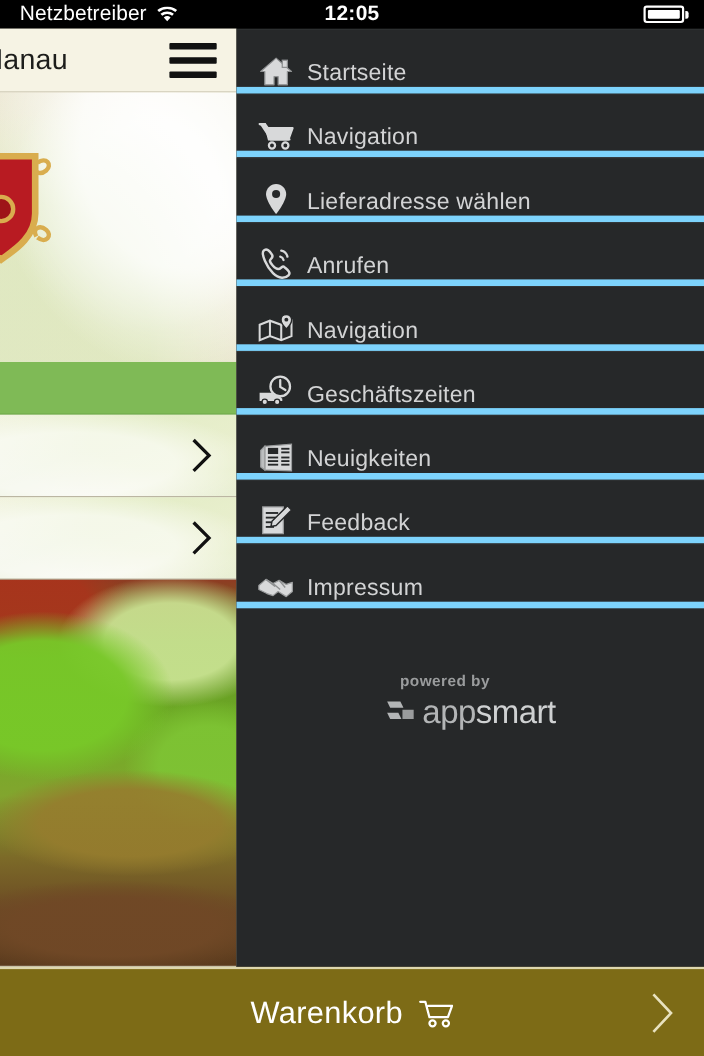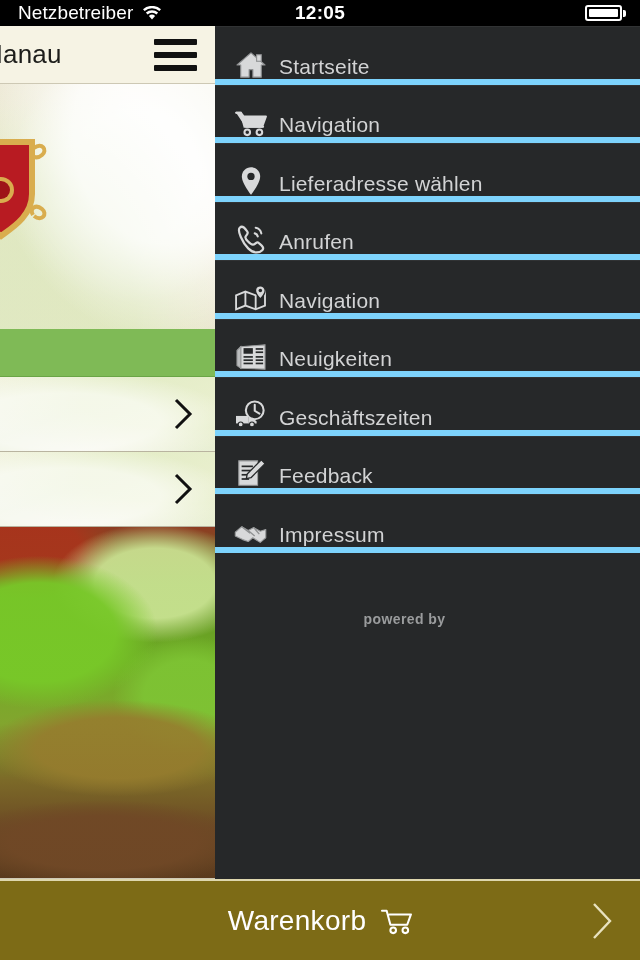--- a/index.html
+++ b/index.html
@@ -263,20 +263,34 @@
       <div class="menu-item">
         <span class="menu-icon">
           <svg viewBox="0 0 36 30" width="34" height="28">
             <path d="M2 11 12 7l11 4 10-4v15l-10 4-11-4L2 26z" fill="none" stroke="#d8d9da" stroke-width="2"></path>
             <path d="M12 7v15M23 11v15" fill="none" stroke="#d8d9da" stroke-width="2"></path>
             <path d="M28 1c-3 0-5.2 2.2-5.2 5 0 3.8 5.2 9 5.2 9s5.2-5.2 5.2-9c0-2.8-2.2-5-5.2-5z" fill="#d8d9da" stroke="#262829" stroke-width="1.4"></path>
             <circle cx="28" cy="6" r="1.9" fill="#262829"></circle>
           </svg>
         </span>
         <span class="menu-label">Navigation</span>
+      </div>
+
+      <div class="menu-item">
+        <span class="menu-icon">
+          <svg viewBox="0 0 36 32" width="34" height="30">
+            <circle cx="22" cy="11" r="9.5" fill="none" stroke="#d8d9da" stroke-width="2.2"></circle>
+            <path d="M22 5v6.5l5 3" fill="none" stroke="#d8d9da" stroke-width="2.2" stroke-linecap="round"></path>
+            <path d="M2 17h13v8H2z" fill="#d8d9da"></path>
+            <path d="M15 19h5l4 4v2h-9z" fill="#d8d9da"></path>
+            <circle cx="7" cy="26" r="2.6" fill="#d8d9da" stroke="#262829" stroke-width="1.2"></circle>
+            <circle cx="19" cy="26" r="2.6" fill="#d8d9da" stroke="#262829" stroke-width="1.2"></circle>
+          </svg>
+        </span>
+        <span class="menu-label">Geschäftszeiten</span>
       </div>
 
       <div class="menu-item">
         <span class="menu-icon">
           <svg viewBox="0 0 34 30" width="32" height="28">
             <path d="M6 4 32 2v26L6 27z" fill="#d8d9da" stroke="#9a9c9d" stroke-width="1.2"></path>
             <path d="M6 4 2 8v16l4 3z" fill="#bcbebf" stroke="#9a9c9d" stroke-width="1.2"></path>
             <rect x="9" y="5.5" width="10" height="6" fill="#262829"></rect>
             <g fill="#262829">
               <rect x="9" y="14" width="10" height="1.8"></rect>
@@ -286,34 +300,20 @@
               <rect x="22" y="9" width="8" height="1.8"></rect>
               <rect x="22" y="14" width="8" height="1.8"></rect>
               <rect x="22" y="17.5" width="8" height="1.8"></rect>
               <rect x="22" y="21" width="8" height="1.8"></rect>
             </g>
           </svg>
         </span>
         <span class="menu-label">Neuigkeiten</span>
       </div>
 
-      <div class="menu-item">
-        <span class="menu-icon">
-          <svg viewBox="0 0 36 32" width="34" height="30">
-            <circle cx="22" cy="11" r="9.5" fill="none" stroke="#d8d9da" stroke-width="2.2"></circle>
-            <path d="M22 5v6.5l5 3" fill="none" stroke="#d8d9da" stroke-width="2.2" stroke-linecap="round"></path>
-            <path d="M2 17h13v8H2z" fill="#d8d9da"></path>
-            <path d="M15 19h5l4 4v2h-9z" fill="#d8d9da"></path>
-            <circle cx="7" cy="26" r="2.6" fill="#d8d9da" stroke="#262829" stroke-width="1.2"></circle>
-            <circle cx="19" cy="26" r="2.6" fill="#d8d9da" stroke="#262829" stroke-width="1.2"></circle>
-          </svg>
-        </span>
-        <span class="menu-label">Geschäftszeiten</span>
-      </div>
-
 
       <div class="menu-item">
         <span class="menu-icon">
           <svg viewBox="0 0 32 32" width="30" height="30">
             <path d="M3 3h20v26H3z" fill="#d8d9da" stroke="#9a9c9d" stroke-width="1.2"></path>
             <g fill="#262829">
               <rect x="6" y="8" width="12" height="1.8"></rect>
               <rect x="6" y="12.5" width="12" height="1.8"></rect>
               <rect x="6" y="17" width="12" height="1.8"></rect>
               <rect x="6" y="21.5" width="8" height="1.8"></rect>
@@ -331,20 +331,28 @@
             <path d="M8 4l9 7M15 8l7 6M21 5l6 7" fill="none" stroke="#8e9091" stroke-width="1.4"></path>
           </svg>
         </span>
         <span class="menu-label">Impressum</span>
       </div>
 
     </div>
 
     <div class="powered">
       <div class="powered-by">powered by</div>
+      <div class="powered-logo">
+        <svg viewBox="0 0 30 28" width="28" height="26">
+          <path d="M2 3h13l3 6H5z" fill="#b3b5b6"></path>
+          <path d="M2 14h11l3 6H5z" fill="#b3b5b6"></path>
+          <path d="M17 11h11v9H17z" fill="#9a9c9d"></path>
+        </svg>
+        <span class="appsmart-text"><b>app</b><span class="smart">smart</span></span>
+      </div>
     </div>
   </div>
 
   <div class="basket-bar">
     <div class="basket-inner">
       <span class="basket-label">Warenkorb</span>
       <svg viewBox="0 0 34 30" width="32" height="28">
         <path d="M2 4h5l4 15h18l4-11H10" fill="none" stroke="#fff" stroke-width="2.2" stroke-linejoin="round" stroke-linecap="round"></path>
         <circle cx="14" cy="25" r="3" fill="none" stroke="#fff" stroke-width="2.2"></circle>
         <circle cx="27" cy="25" r="3" fill="none" stroke="#fff" stroke-width="2.2"></circle>

